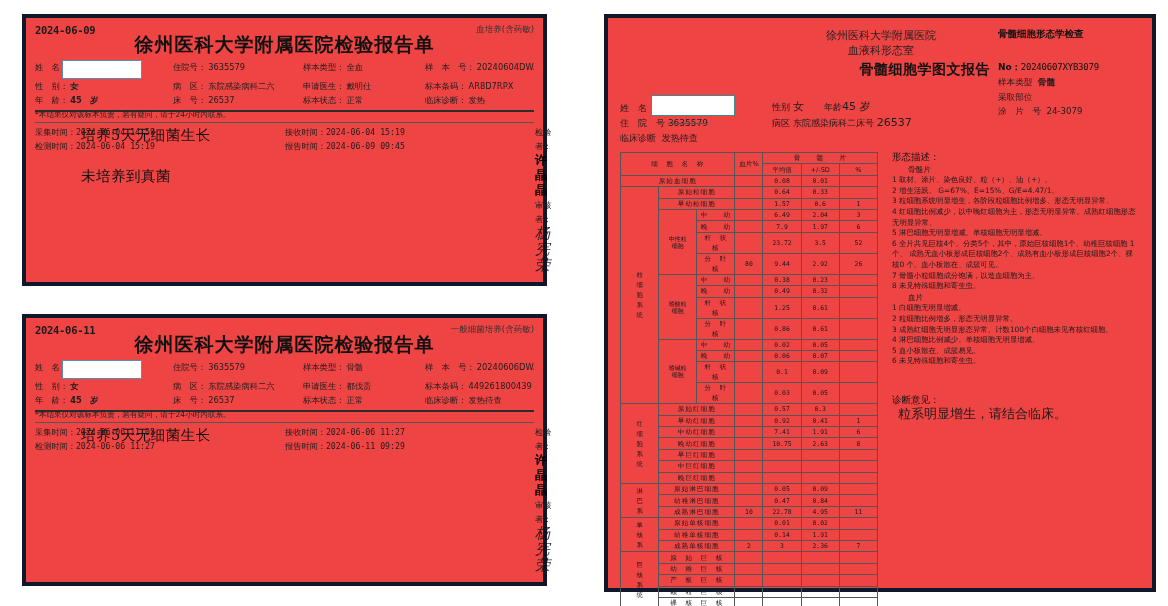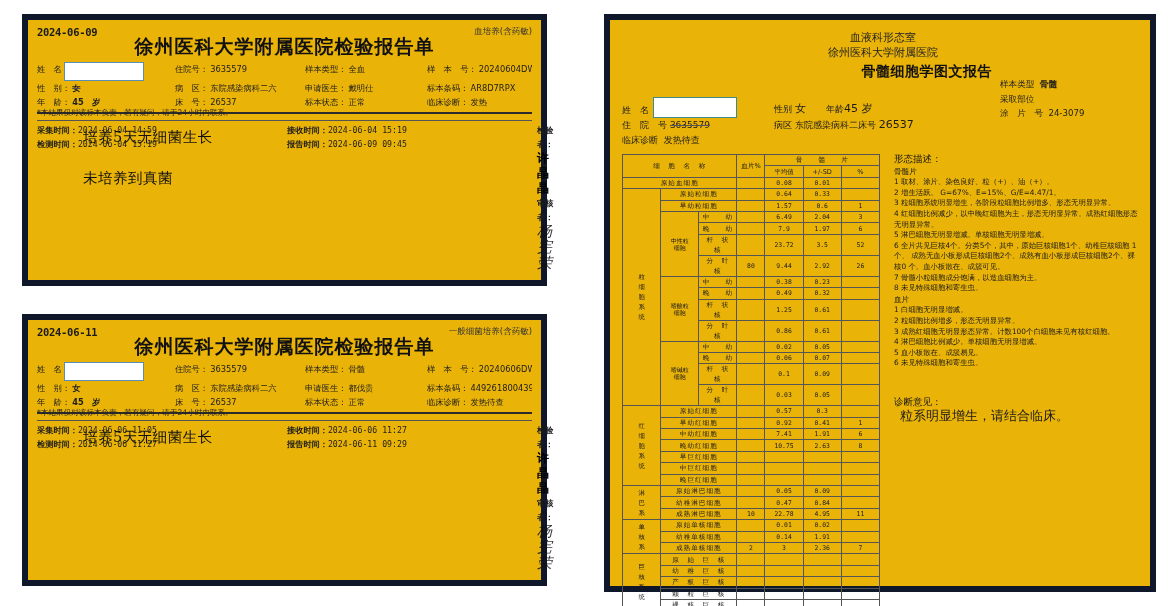--- a/index.html
+++ b/index.html
@@ -3,21 +3,21 @@
 <meta charset="utf-8">
 <style>
   html,body{margin:0;padding:0;}
   body{
     width:1168px;height:606px;
     background:#ffffff;
     font-family:"DejaVu Sans","Liberation Sans",sans-serif;
     overflow:hidden;
     position:relative;
   }
-  .page{position:absolute;background:#eab308;border:6px solid #0f172a;box-sizing:border-box;}
+  .page{position:absolute;background:#ef4444;border:4px solid #0f172a;box-sizing:border-box;}
 
   
   #lab1{left:22px;top:14px;width:525px;height:272px;}
   #lab2{left:22px;top:314px;width:525px;height:272px;}
 
   .lab-inner{position:relative;width:100%;height:100%;padding:6px 9px;box-sizing:border-box;}
   .lab-topline{display:flex;justify-content:space-between;align-items:flex-start;}
   .lab-date{font-family:"DejaVu Sans Mono","Liberation Mono",monospace;font-size:10.5px;font-weight:bold;color:#1a1a1a;letter-spacing:-.3px;}
   .lab-kind{font-size:8.5px;color:#333;}
   .lab-title{text-align:center;font-family:"DejaVu Serif","Liberation Serif",serif;font-weight:bold;font-size:19px;color:#111;letter-spacing:1px;margin:-4px 0 2px 0;}
@@ -30,21 +30,21 @@
   .namebox{display:inline-block;width:78px;height:17px;border:1px solid #5a8fb5;background:#fff;vertical-align:-4px;margin-left:2px;}
 
   .hr-thick{border:none;border-top:2px solid #2b2b2b;margin:3px 0 0 0;}
   .hr-thin{border:none;border-top:1px solid #555;margin:2px 0;}
 
   .lab-body{height:118px;padding:14px 0 0 46px;box-sizing:border-box;}
   .result-line{font-family:"DejaVu Serif","Liberation Serif",serif;font-size:14.5px;color:#111;margin-bottom:22px;letter-spacing:.5px;}
 
   .lab-footnote{font-size:7.6px;color:#222;margin:0 0 1px 0;}
   .lab-foot{display:grid;grid-template-columns:250px 250px 1fr;font-size:8.2px;color:#1d1d1d;line-height:14px;}
-  .foot-k{display:inline-block;font-weight:bold;}
+  .foot-k{display:inline-block;}
   .foot-v{font-family:"DejaVu Sans Mono","Liberation Mono",monospace;font-size:8.2px;}
   .sig{font-family:"DejaVu Serif","Liberation Serif",serif;font-weight:bold;font-size:12px;color:#000;letter-spacing:-.5px;}
   .sig-hand{font-family:"DejaVu Serif","Liberation Serif",serif;font-size:15px;color:#111;font-style:italic;letter-spacing:-1px;opacity:.85;}
   .foot-abs{position:absolute;left:9px;right:9px;bottom:8px;}
 
   
   #bm{left:604px;top:14px;width:552px;height:578px;}
   .bm-inner{position:relative;width:100%;height:100%;padding:10px 12px;box-sizing:border-box;}
 
   .bm-head{display:grid;grid-template-columns:152px 218px 1fr;}
@@ -71,21 +71,21 @@
   .lbl{text-align:center;letter-spacing:1px;}
   .num{font-family:"DejaVu Sans Mono","Liberation Mono",monospace;font-size:6.4px;}
   .sub{width:30px;}
   .colblood{width:27px;}
   .colavg{width:36px;}
   .colsd{width:33px;}
   .colpct{width:27px;}
 
   .bm-desc{flex:1;padding-left:14px;font-size:7.4px;color:#1b1b1b;line-height:10.6px;}
   .bm-desc .h{font-size:9.5px;font-weight:normal;color:#111;margin-bottom:2px;}
-  .bm-desc .sh{font-size:7.6px;margin-top:1px;}
+  .bm-desc .sh{font-size:7.6px;margin-top:1px;margin-left:16px;}
   .bm-desc p{margin:0;}
   .desc-spacer{height:14px;}
   .diag-h{font-size:9.5px;color:#111;margin-bottom:4px;}
   .diag-b{font-size:13px;color:#1b1b1b;padding-left:6px;}
 </style>
 </head>
 <body>
 
 <div class="page" id="lab1">
   <div class="lab-inner">
@@ -263,23 +263,27 @@
     </div>
   </div>
 </div>
 
 <div class="page" id="bm">
   <div class="bm-inner">
 
     <div class="bm-head">
       <div></div>
       <div>
+        <div class="bm-hosp">徐州医科大学附属医院</div>
         <div class="bm-hosp">血液科形态室</div>
-        <div class="bm-hosp">徐州医科大学附属医院</div>
         <div class="bm-rep-title">骨髓细胞学图文报告</div>
+      </div>
+      <div>
+        <div class="bm-exam">骨髓细胞形态学检查</div>
+        <div class="bm-no"><span>No：</span><span class="nm">20240607XYB3079</span></div>
       </div>
     </div>
 
     <div class="bm-head" style="margin-top:-6px;">
       <div class="bm-lt">
         <div><span>姓　名</span><span class="bm-namebox"></span></div>
         <div><span>住　院　号</span>&nbsp;<span class="strike">3635579</span></div>
         <div><span>临床诊断</span>&nbsp;&nbsp;<span>发热待查</span></div>
       </div>
       <div class="bm-ct">

